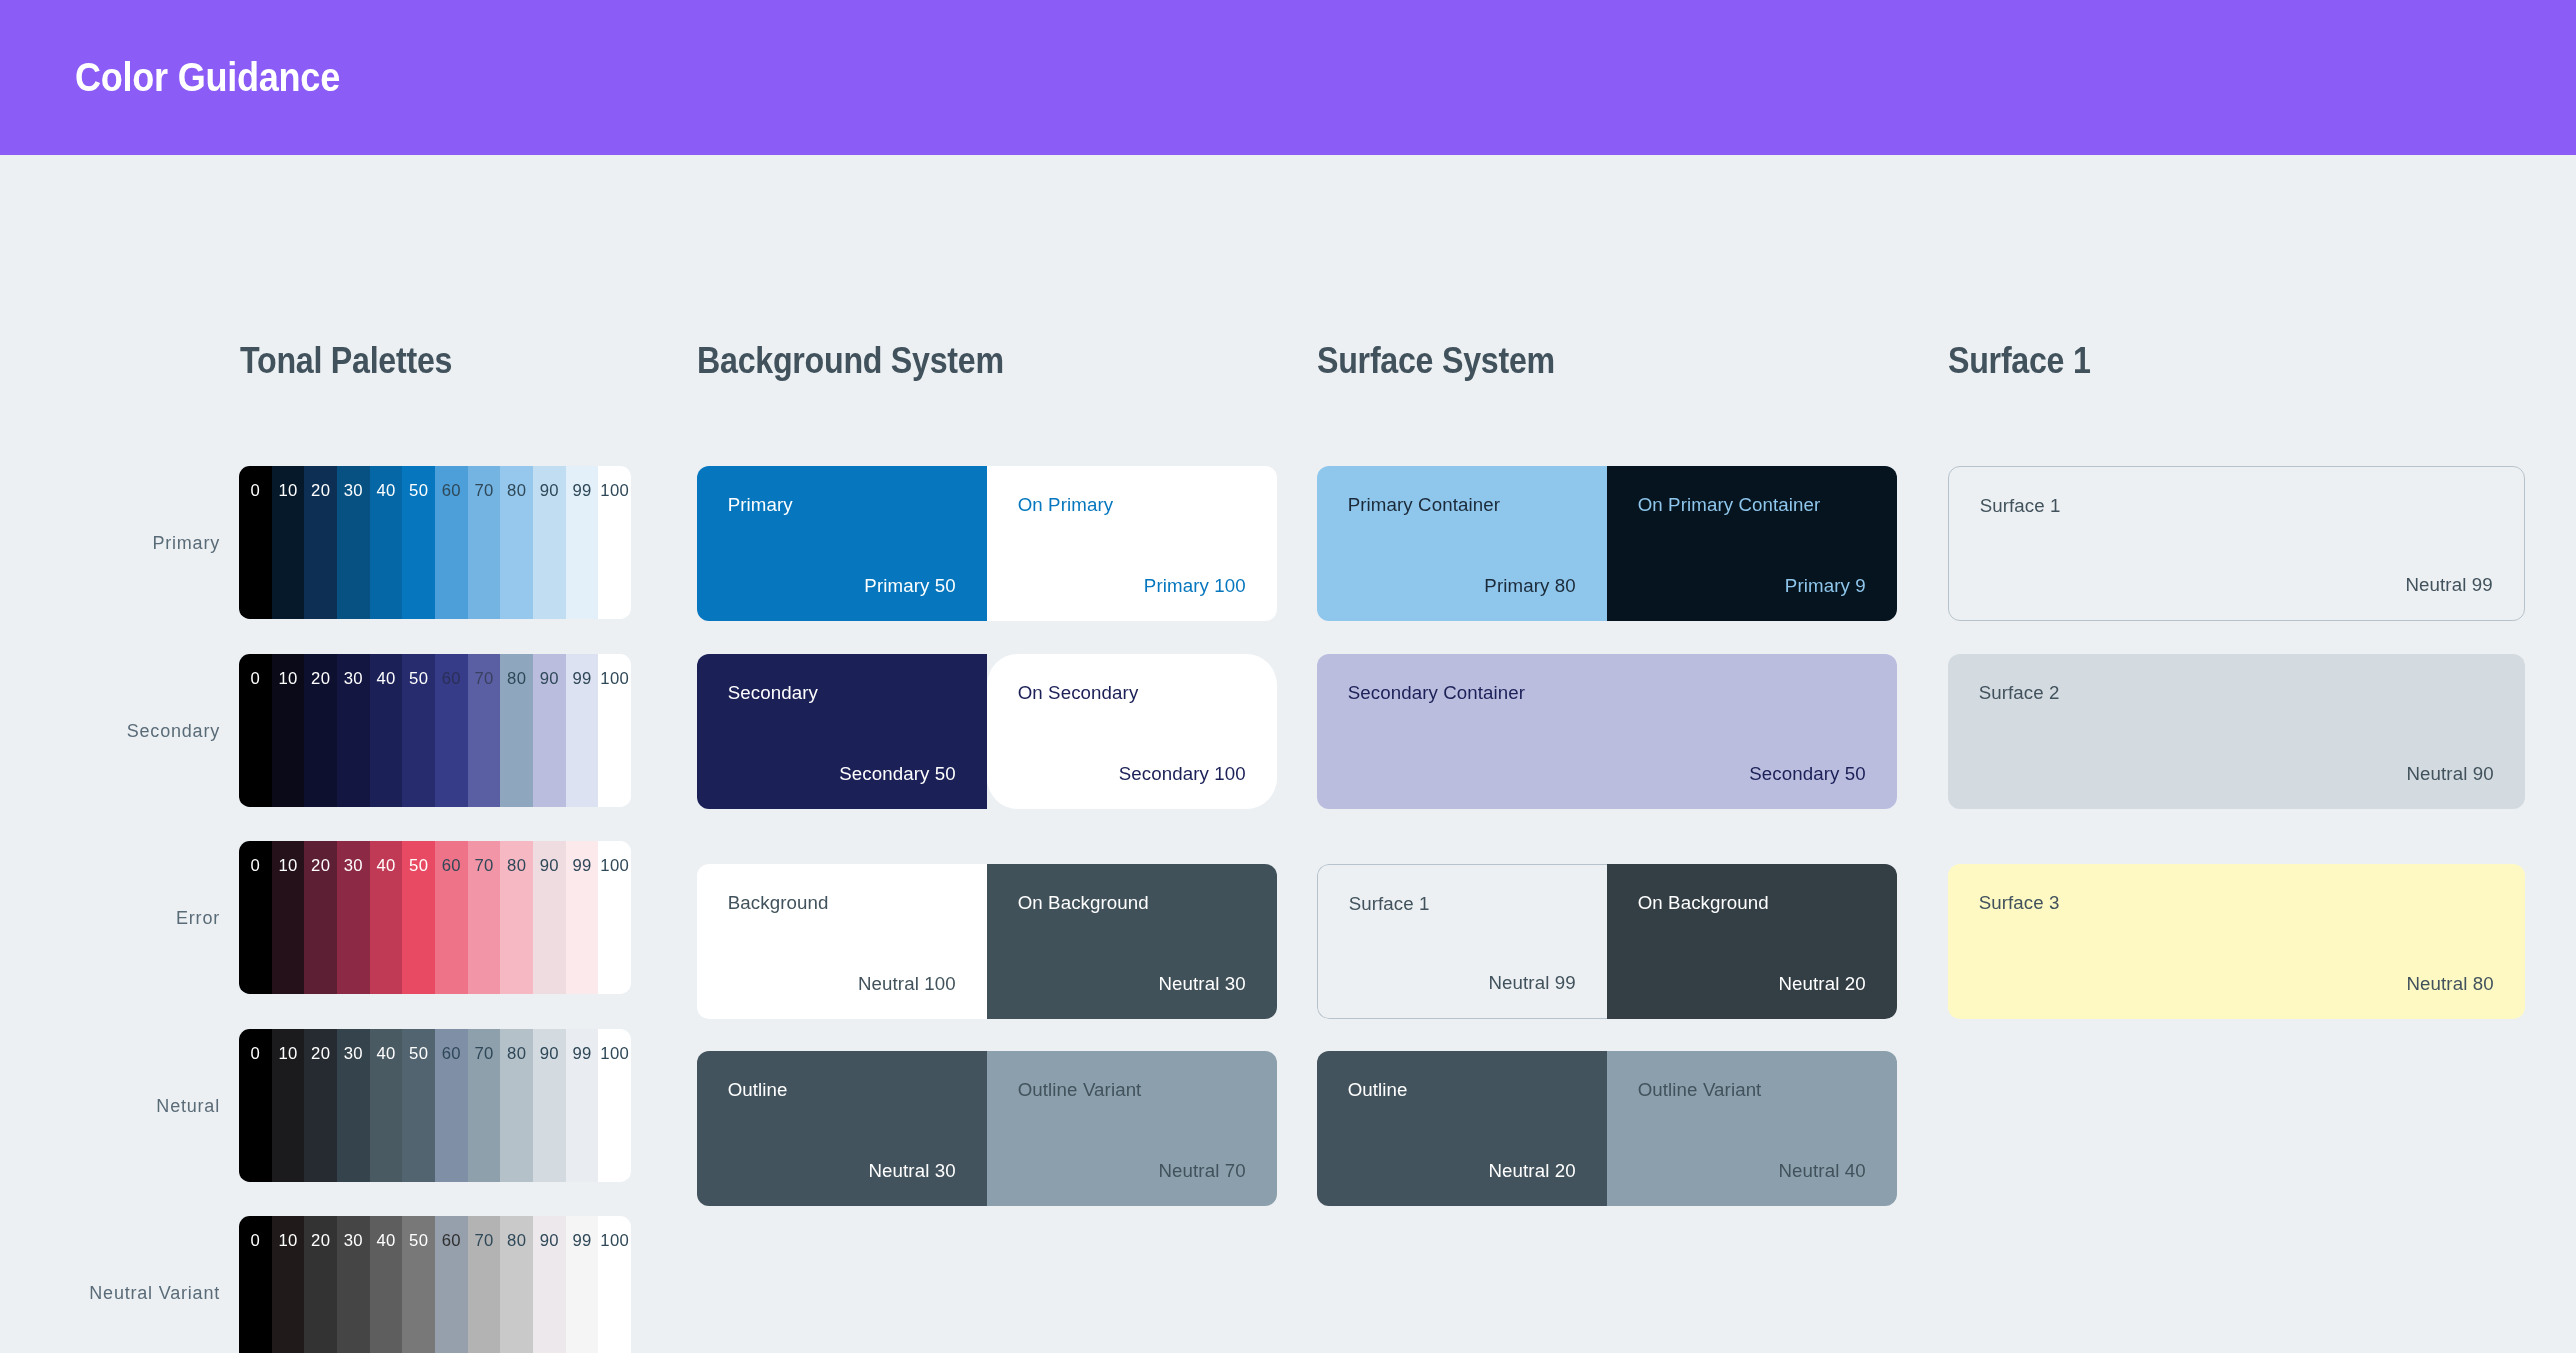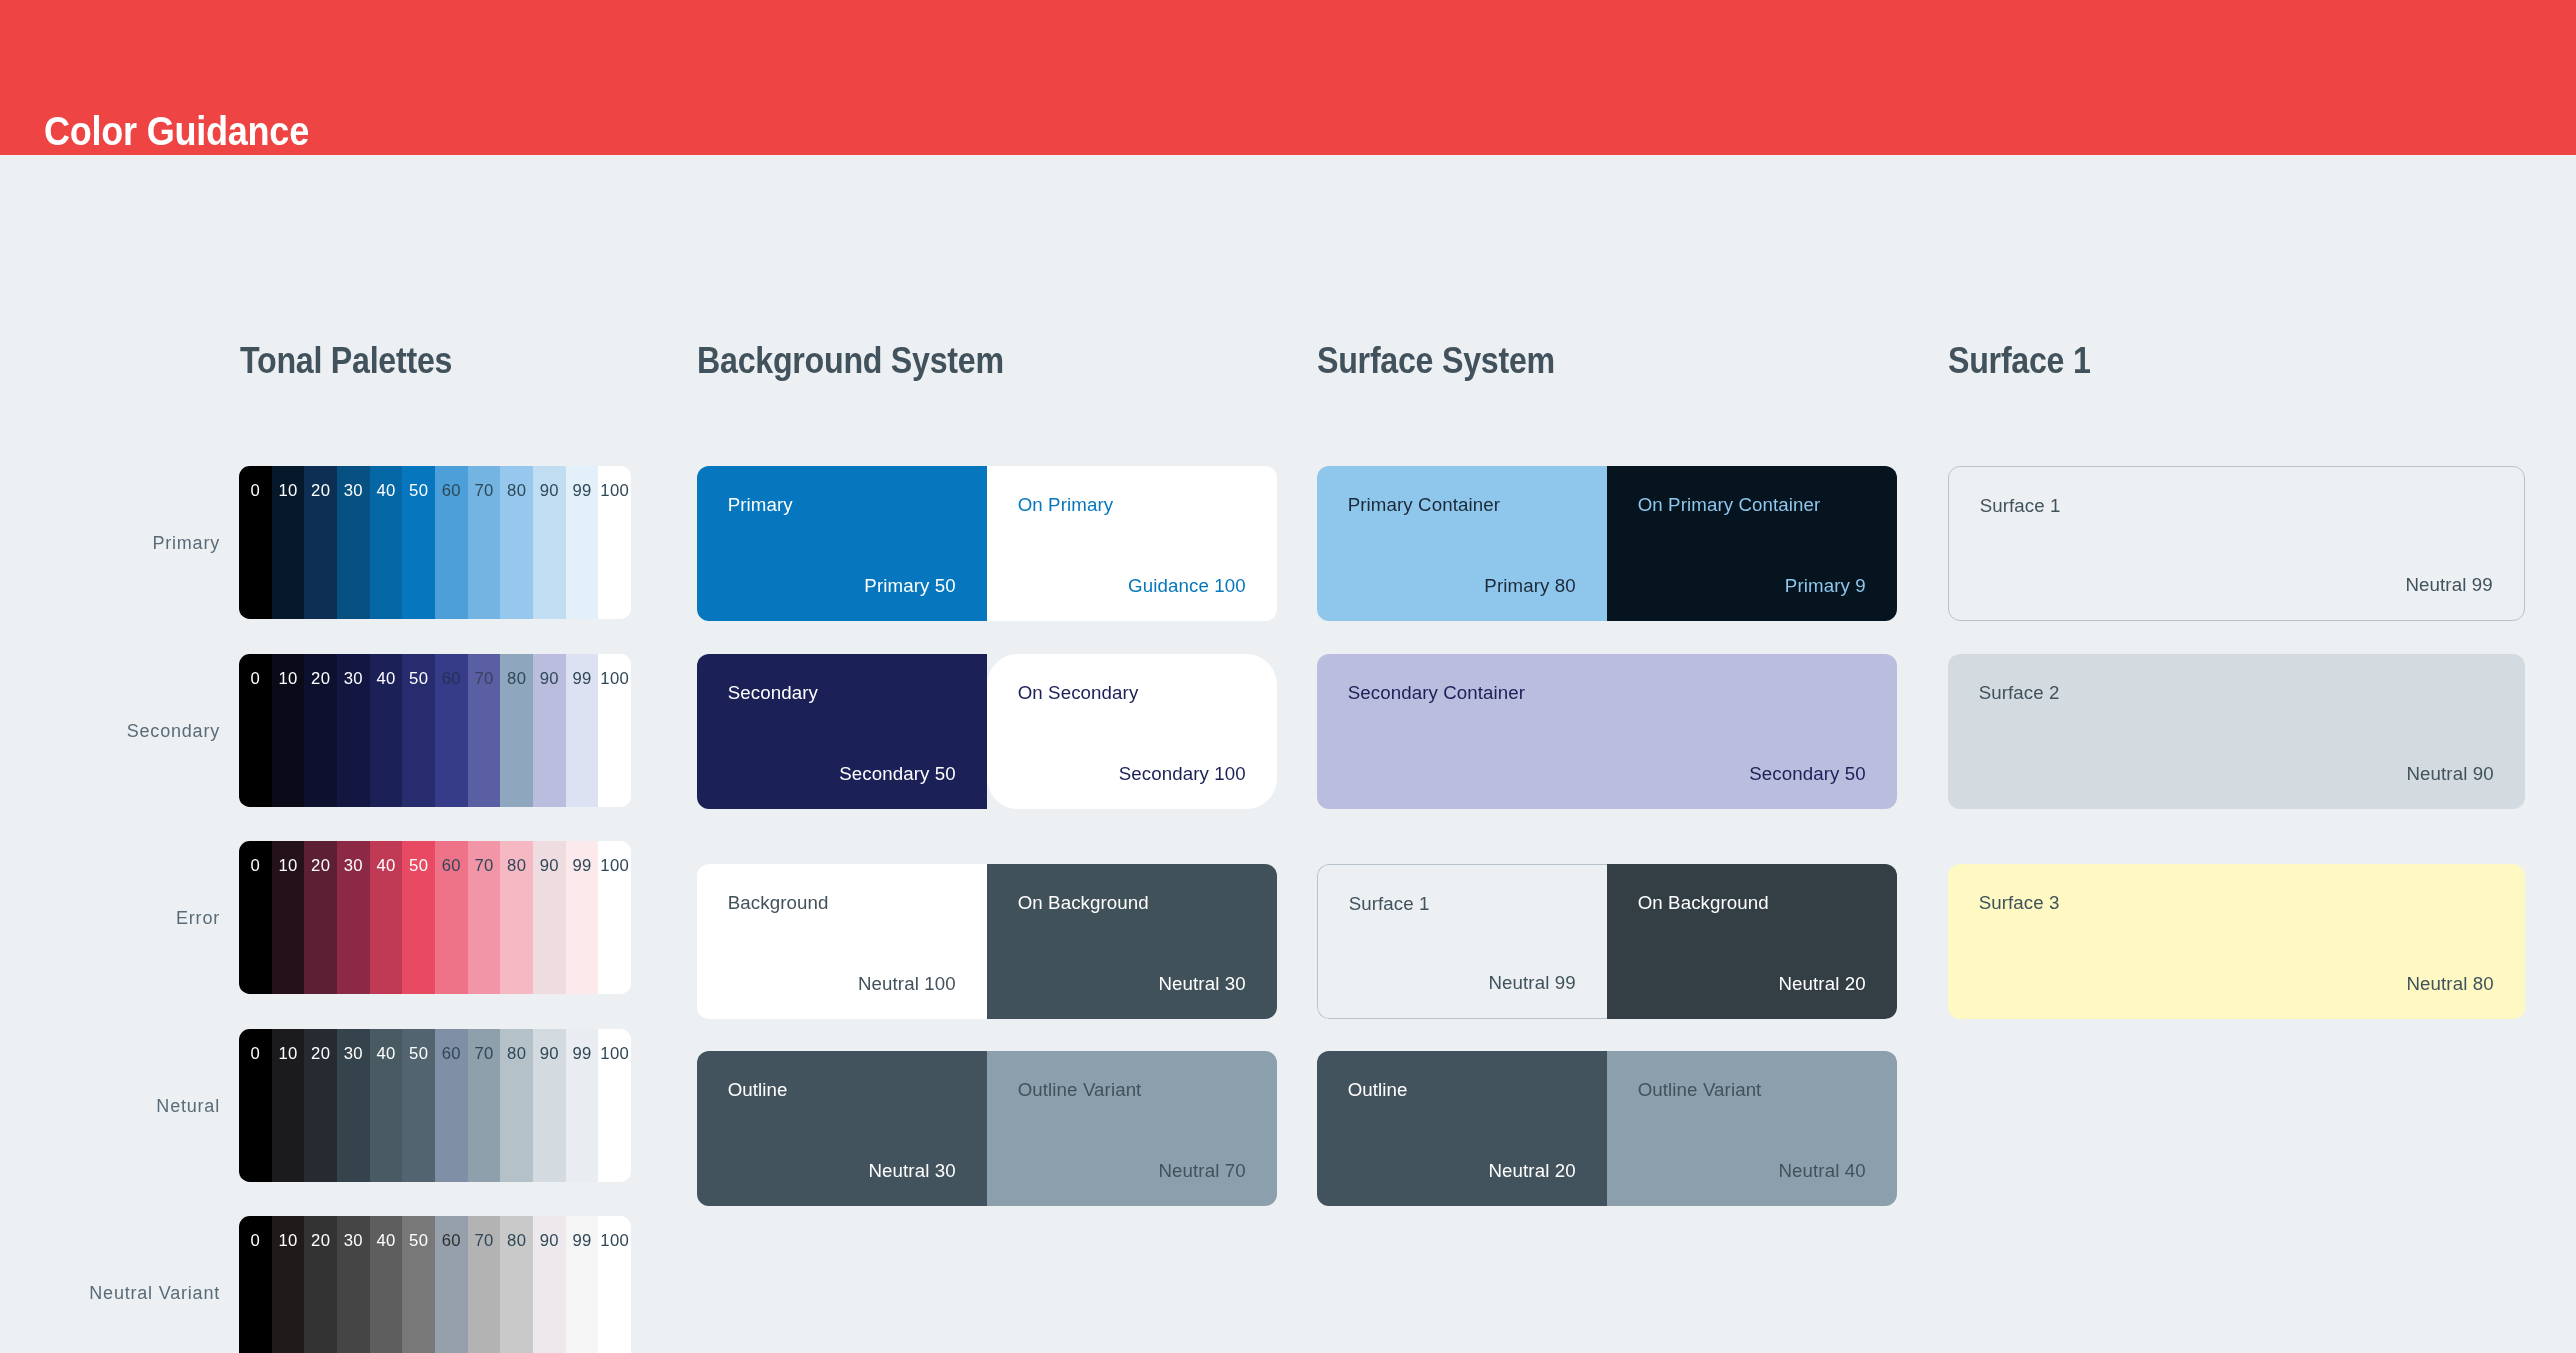--- a/index.html
+++ b/index.html
@@ -9,24 +9,24 @@
     height: 1354px;
     background: #ECF0F3;
     font-family: "Liberation Sans", "DejaVu Sans", sans-serif;
     overflow: hidden;
   }
 
   
   .appbar {
     width: 2576px;
     height: 155px;
-    background: #ef4444;
+    background: #8b5cf6;
     display: flex;
-    align-items: flex-end;
-    padding-left: 44px;
+    align-items: center;
+    padding-left: 75px;
   }
   .appbar-title {
     color: #FFFFFF;
     font-size: 41px;
     font-weight: 700;
     letter-spacing: -0.3px;
     transform: scaleX(0.88);
     transform-origin: left center;
   }
 
@@ -381,21 +381,21 @@
   <div class="column col-bg">
     <div class="section-title">Background System</div>
     <div id="bg-cards">
         <div class="dual-card" style="top: 311px; left: 16.7px;">
           <div class="dual-half" style="background: rgb(6, 119, 190); color: rgb(255, 255, 255);">
             <div class="half-label">Primary</div>
             <div class="half-token">Primary 50</div>
           </div>
           <div class="dual-half" style="background: rgb(255, 255, 255); color: rgb(6, 119, 190);">
             <div class="half-label">On Primary</div>
-            <div class="half-token">Guidance 100</div>
+            <div class="half-token">Primary 100</div>
           </div>
         </div>
         <div class="dual-card" style="top: 499px; left: 16.7px;">
           <div class="dual-half" style="background: rgb(27, 32, 87); color: rgb(255, 255, 255);">
             <div class="half-label">Secondary</div>
             <div class="half-token">Secondary 50</div>
           </div>
           <div class="dual-half" style="background: rgb(255, 255, 255); color: rgb(27, 32, 87); border-radius: 31px;">
             <div class="half-label">On Secondary</div>
             <div class="half-token">Secondary 100</div>

